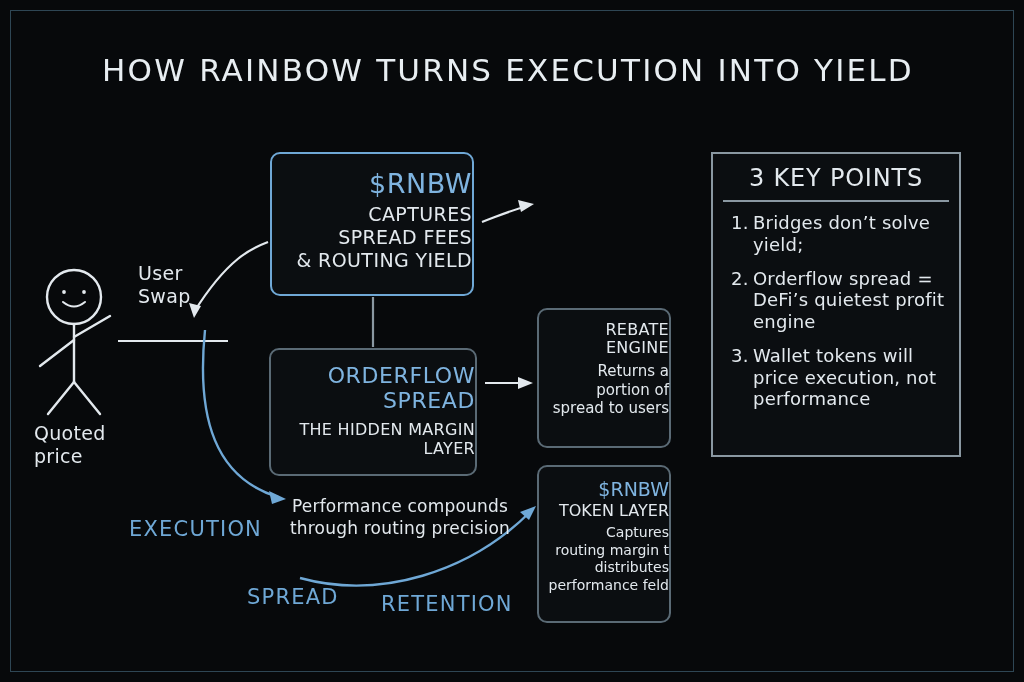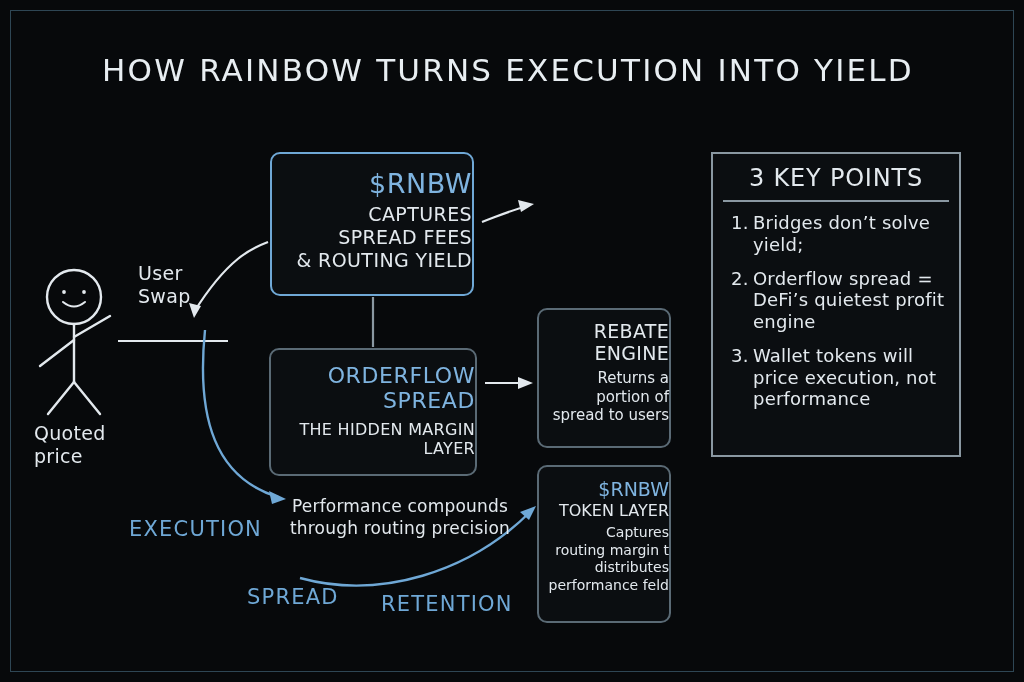--- a/index.html
+++ b/index.html
@@ -56,21 +56,21 @@
 
   .dex-box { left: 537px; top: 170px; width: 133px; height: 122px; padding-top: 12px; }
   .dex-title { font-size: 18px; letter-spacing: 0.4px; }
   .dex-body { font-size: 15px; line-height: 1.3; margin-top: 3px; }
 
   .of-box { left: 269px; top: 348px; width: 208px; height: 128px; padding-top: 14px; }
   .of-title { color: #7fb4e0; font-size: 22px; line-height: 1.12; letter-spacing: 0.6px; padding-left: 16px; }
   .of-body { font-size: 16px; line-height: 1.2; margin-top: 7px; letter-spacing: 0.3px; }
 
   .rebate-box { left: 537px; top: 308px; width: 134px; height: 140px; padding-top: 11px; }
-  .rebate-title { font-size: 19px; line-height: 1.14; letter-spacing: 0.3px; }
+  .rebate-title { font-size: 16px; line-height: 1.14; letter-spacing: 0.3px; }
   .rebate-body { font-size: 15px; line-height: 1.22; margin-top: 5px; }
 
   .token-box { left: 537px; top: 465px; width: 134px; height: 158px; padding-top: 11px; }
   .token-title { color: #7fb4e0; font-size: 19px; }
   .token-sub { font-size: 16px; margin-top: 1px; }
   .token-body { font-size: 14px; line-height: 1.25; margin-top: 4px; }
 
   .keypoints-box {
     position: absolute;
     left: 711px; top: 152px; width: 250px; height: 305px;

